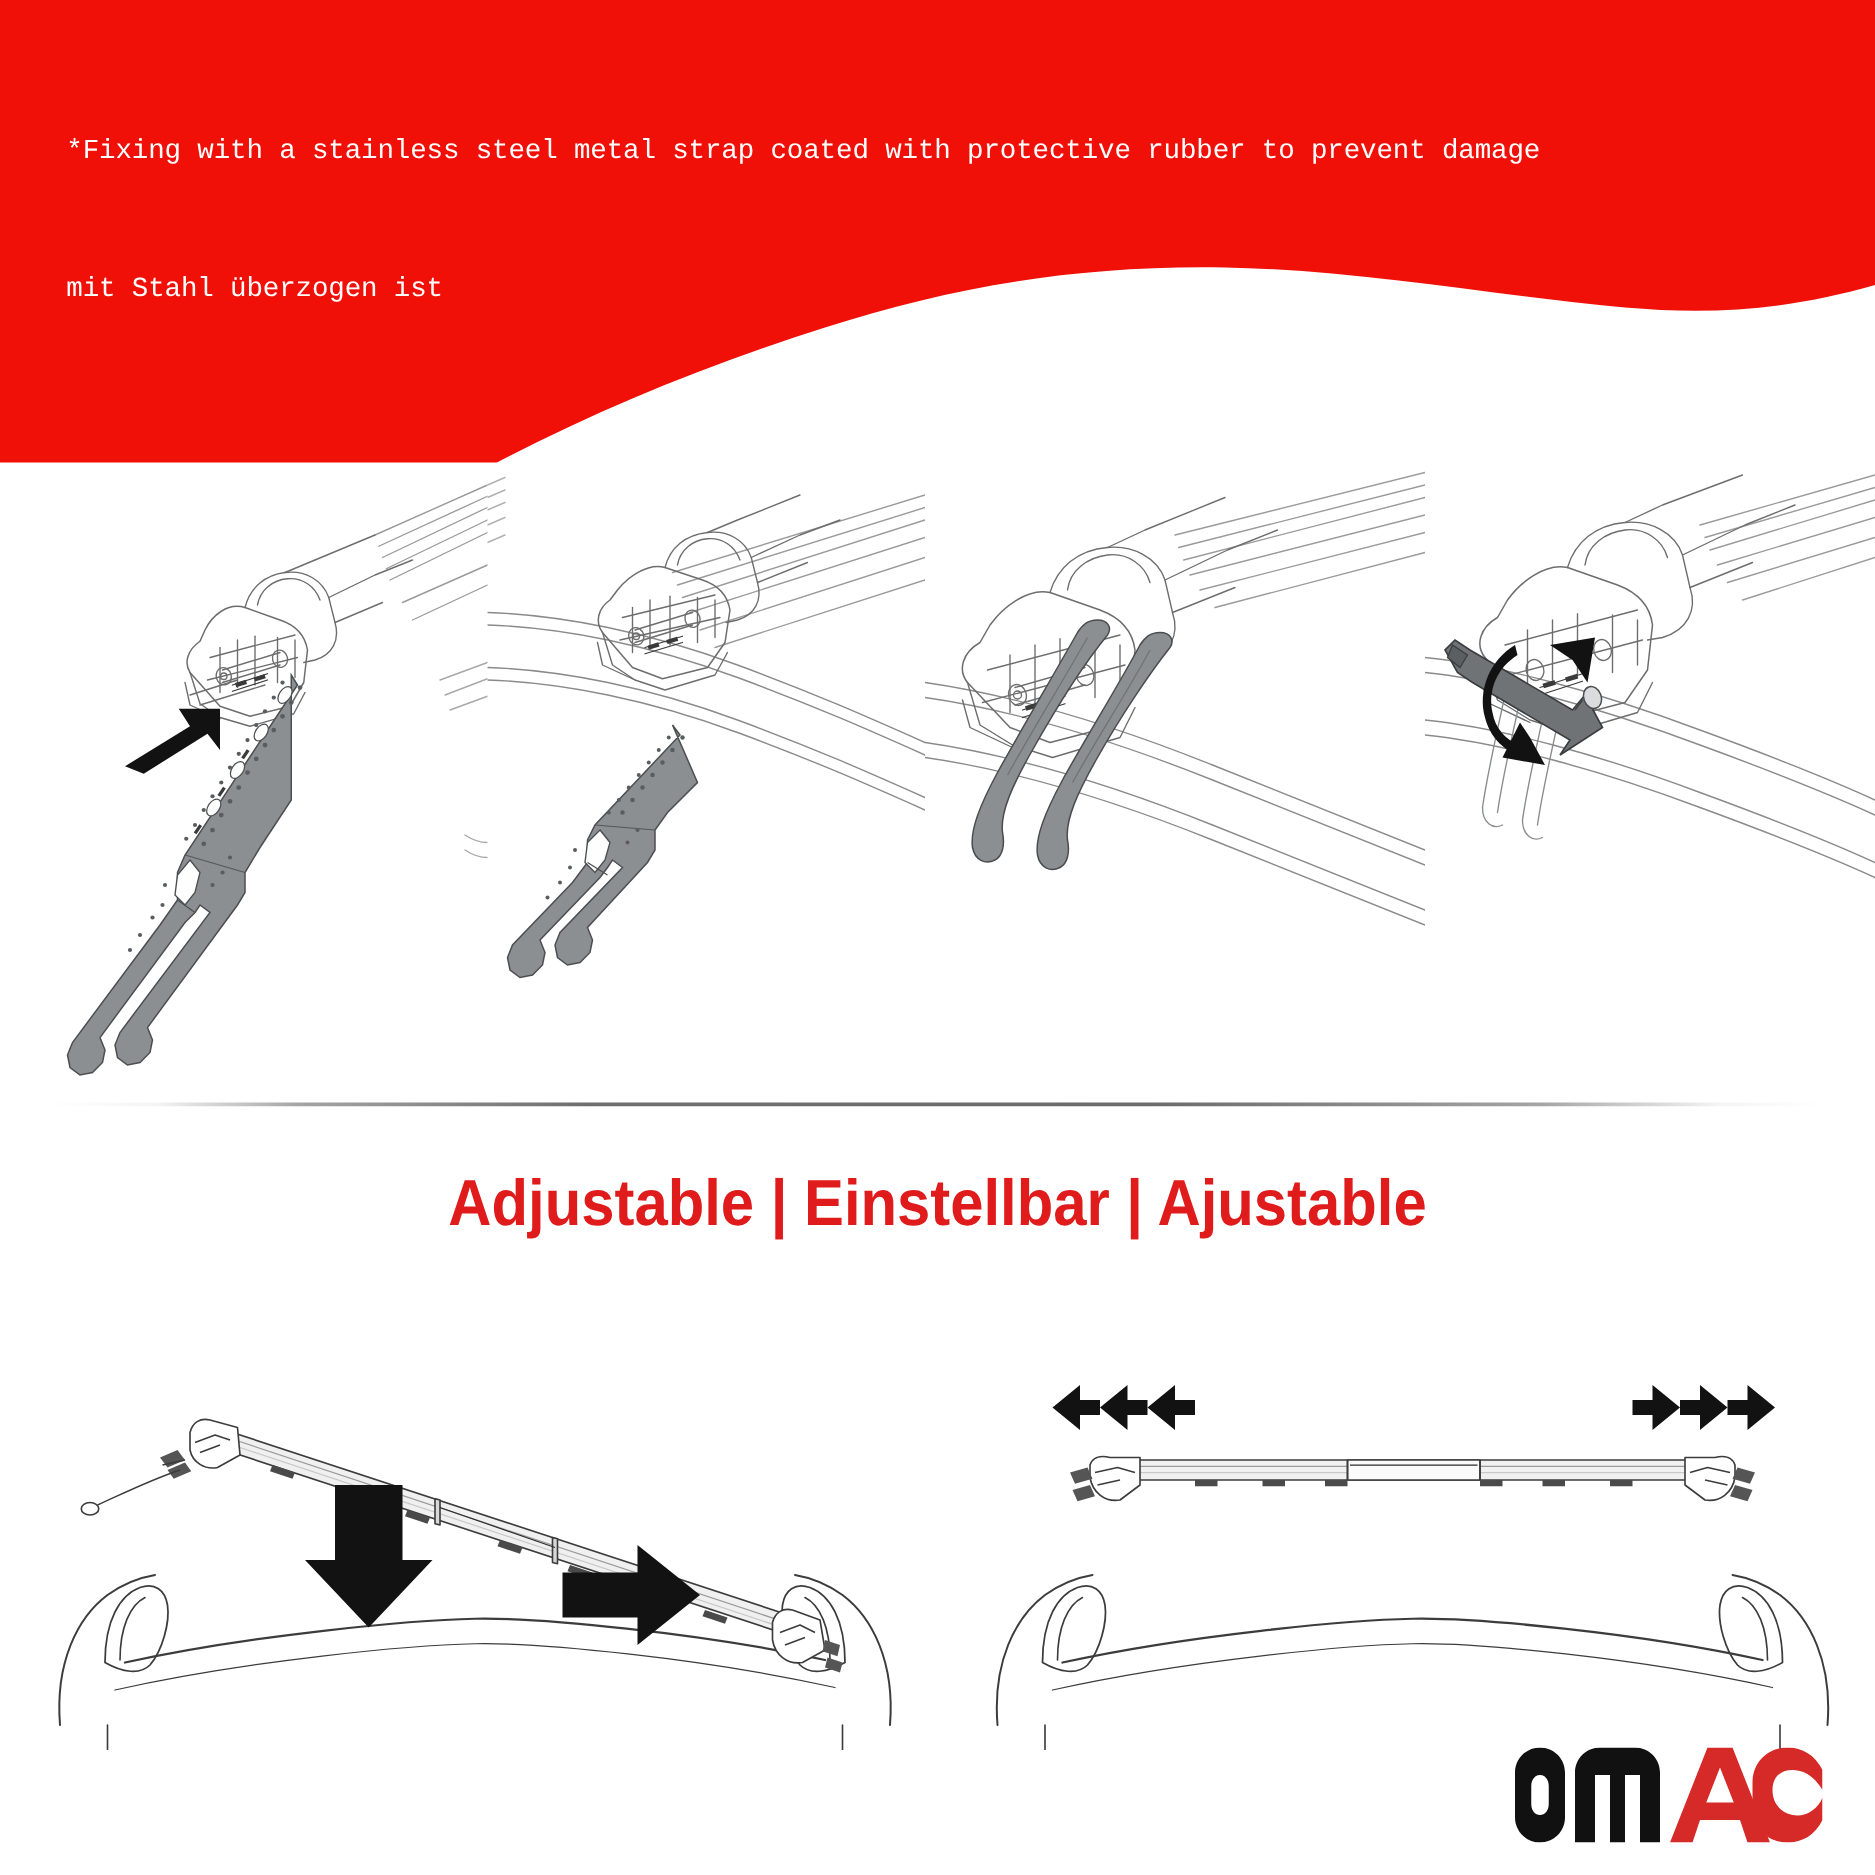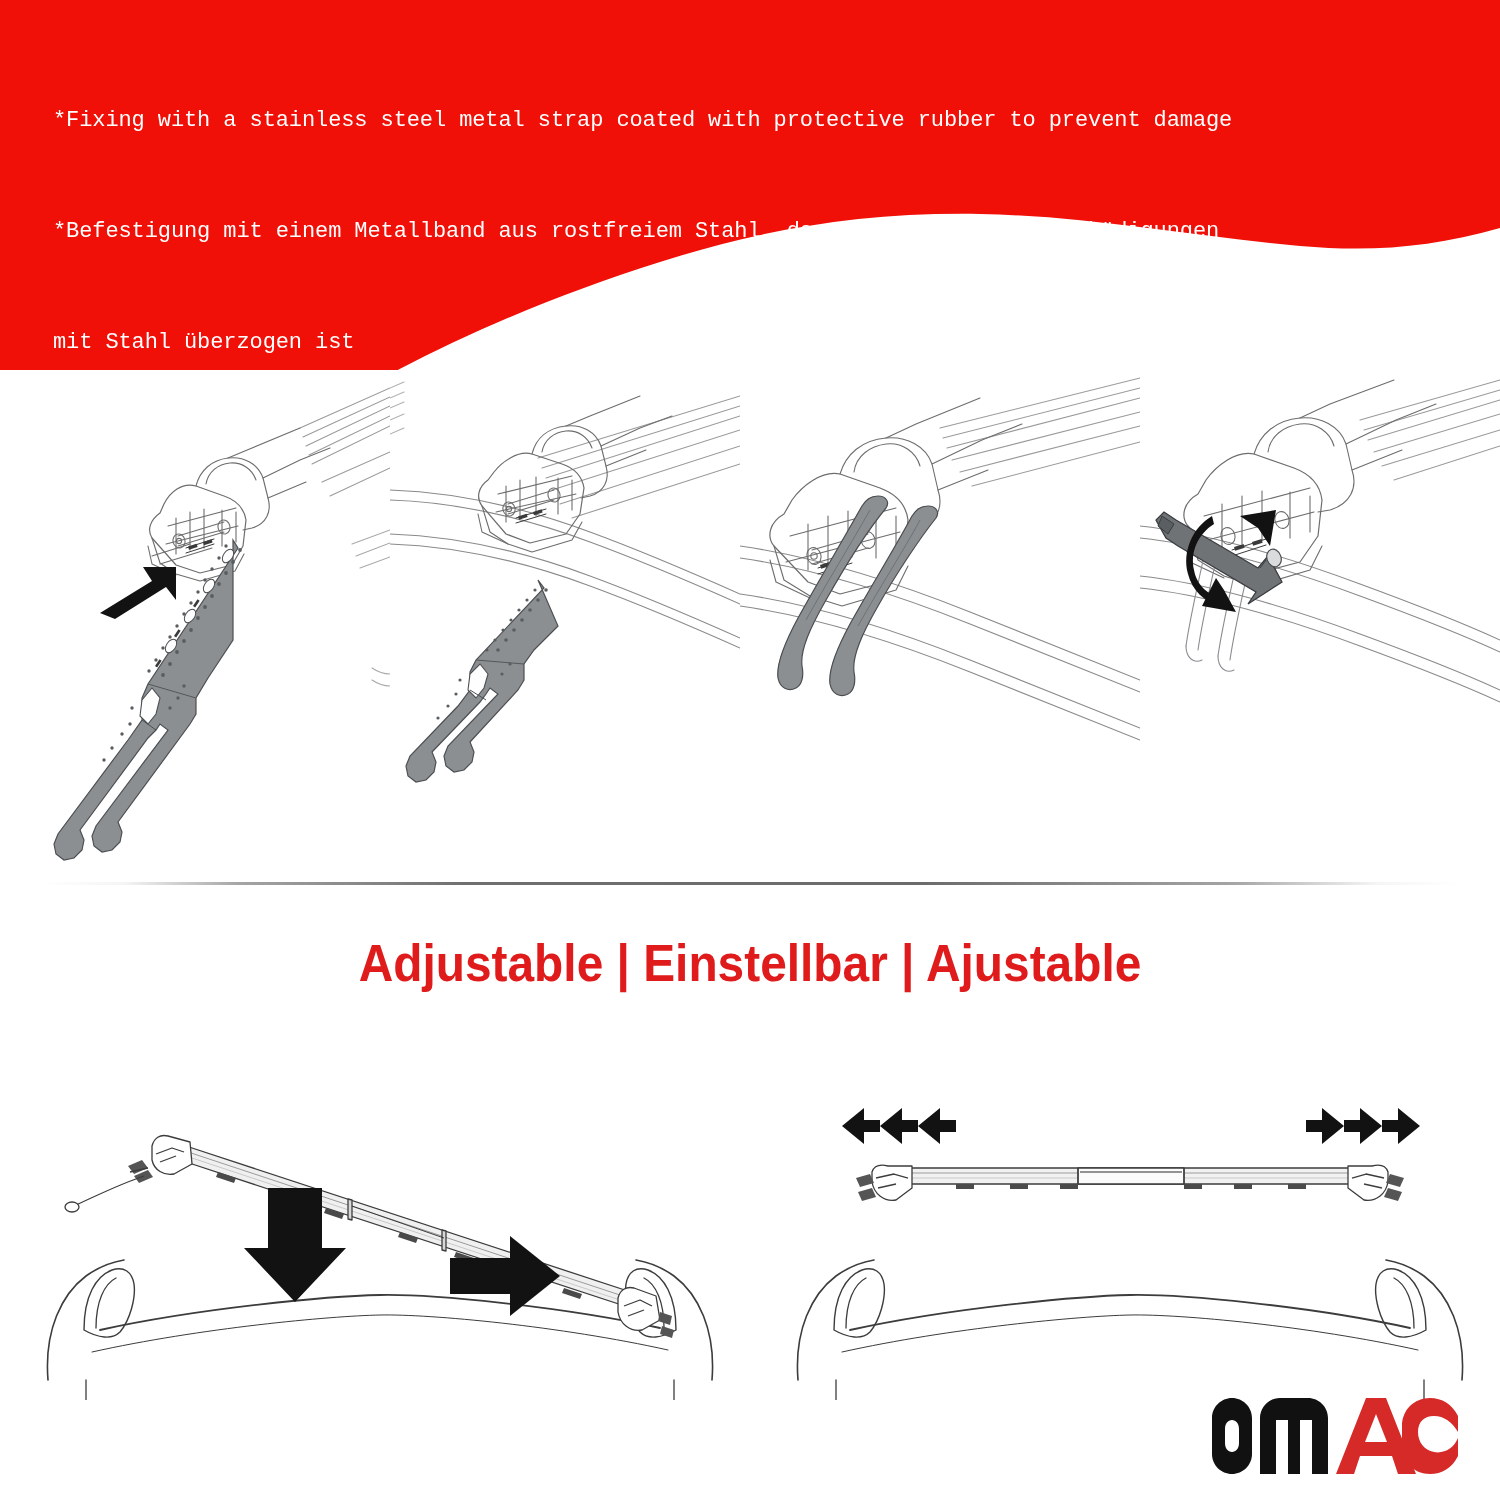--- a/index.html
+++ b/index.html
@@ -103,21 +103,20 @@
       <path d="M0,0 L1500,0 L1500,228
                C1430,248 1370,252 1300,246
                C1190,236 1090,216 980,214
                C860,212 760,230 660,262
                C540,300 430,348 330,408
                L0,408 Z" fill="#F01008"></path>
     </svg>
 
     <div class="banner-text">
       <span class="ln">*Fixing with a stainless steel metal strap coated with protective rubber to prevent damage</span>
-      <span class="ln">*Befestigung mit einem Metallband aus rostfreiem Stahl, das zum Schutz vor Beschädigungen</span>
       <span class="ln">mit Stahl überzogen ist</span>
       
       
     </div>
   </div>
 
   <div class="steps">
 
     <div class="step" style="width:390px;">
       <svg width="390" height="500" viewBox="0 0 390 500">

